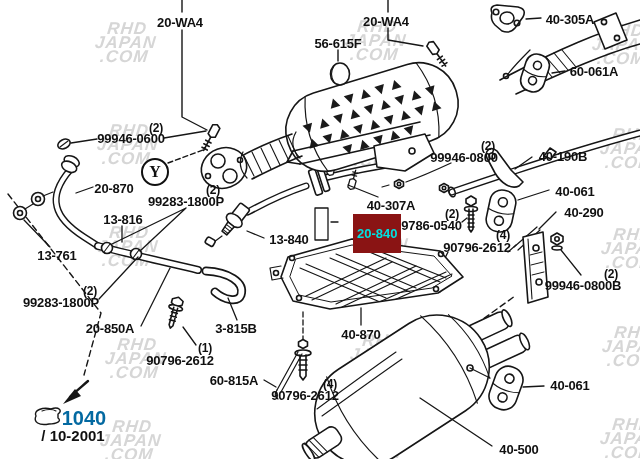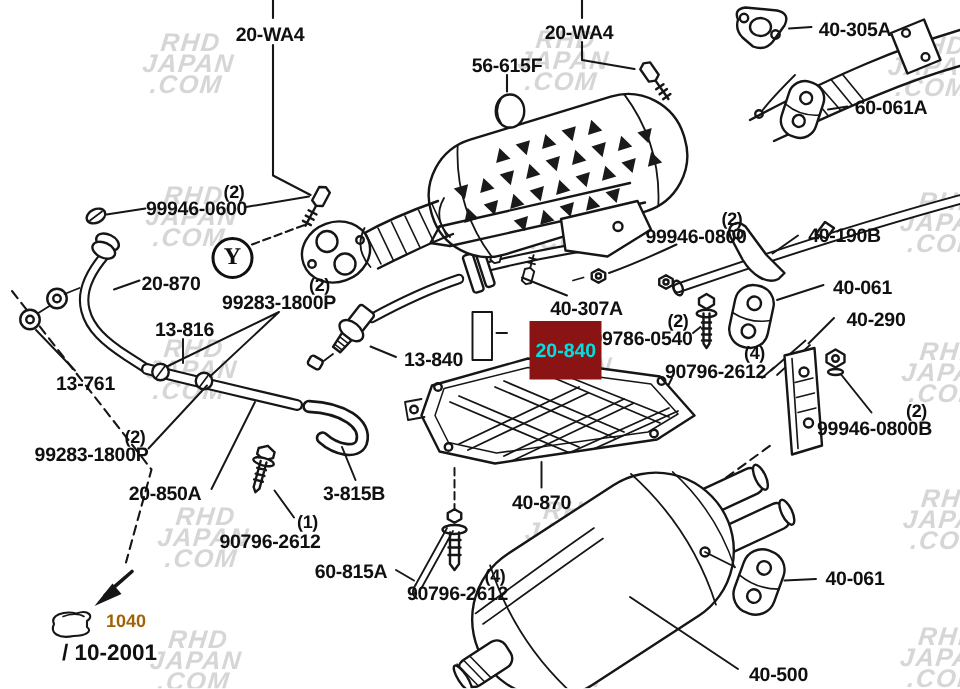--- a/index.html
+++ b/index.html
@@ -14,21 +14,21 @@
   .lbl{position:absolute;z-index:3;transform:translateX(-50%);font-weight:700;font-size:13px;
        color:#101010;white-space:nowrap;letter-spacing:-0.2px;}
   .qty{font-size:12px;}
   .hl{position:absolute;z-index:3;left:353px;top:214px;background:#8a1414;color:#00e0e0;
       font-weight:700;font-size:13px;padding:12px 4px;white-space:nowrap;}
   .ymark{position:absolute;z-index:3;left:155px;top:172px;width:24px;height:24px;
       border:2.3px solid #101010;border-radius:50%;display:flex;align-items:center;
       justify-content:center;background:#fff;transform:translate(-50%,-50%);
       font-family:"Liberation Serif",serif;font-weight:700;font-size:16px;color:#101010;}
   .ft1040{position:absolute;z-index:3;left:84px;top:407px;transform:translateX(-50%);
-      font-weight:700;font-size:12px;color:#a16207;}
+      font-weight:700;font-size:20px;color:#0369a1;}
   .ft2001{position:absolute;z-index:3;left:73px;top:427px;transform:translateX(-50%);
       font-weight:700;font-size:15px;color:#101010;}
 </style>
 </head>
 <body>
 
 <div class="stage">
 
   <div class="wm-layer" id="wm-layer">
       <div class="wm" style="left: 95px; top: 22px;">

